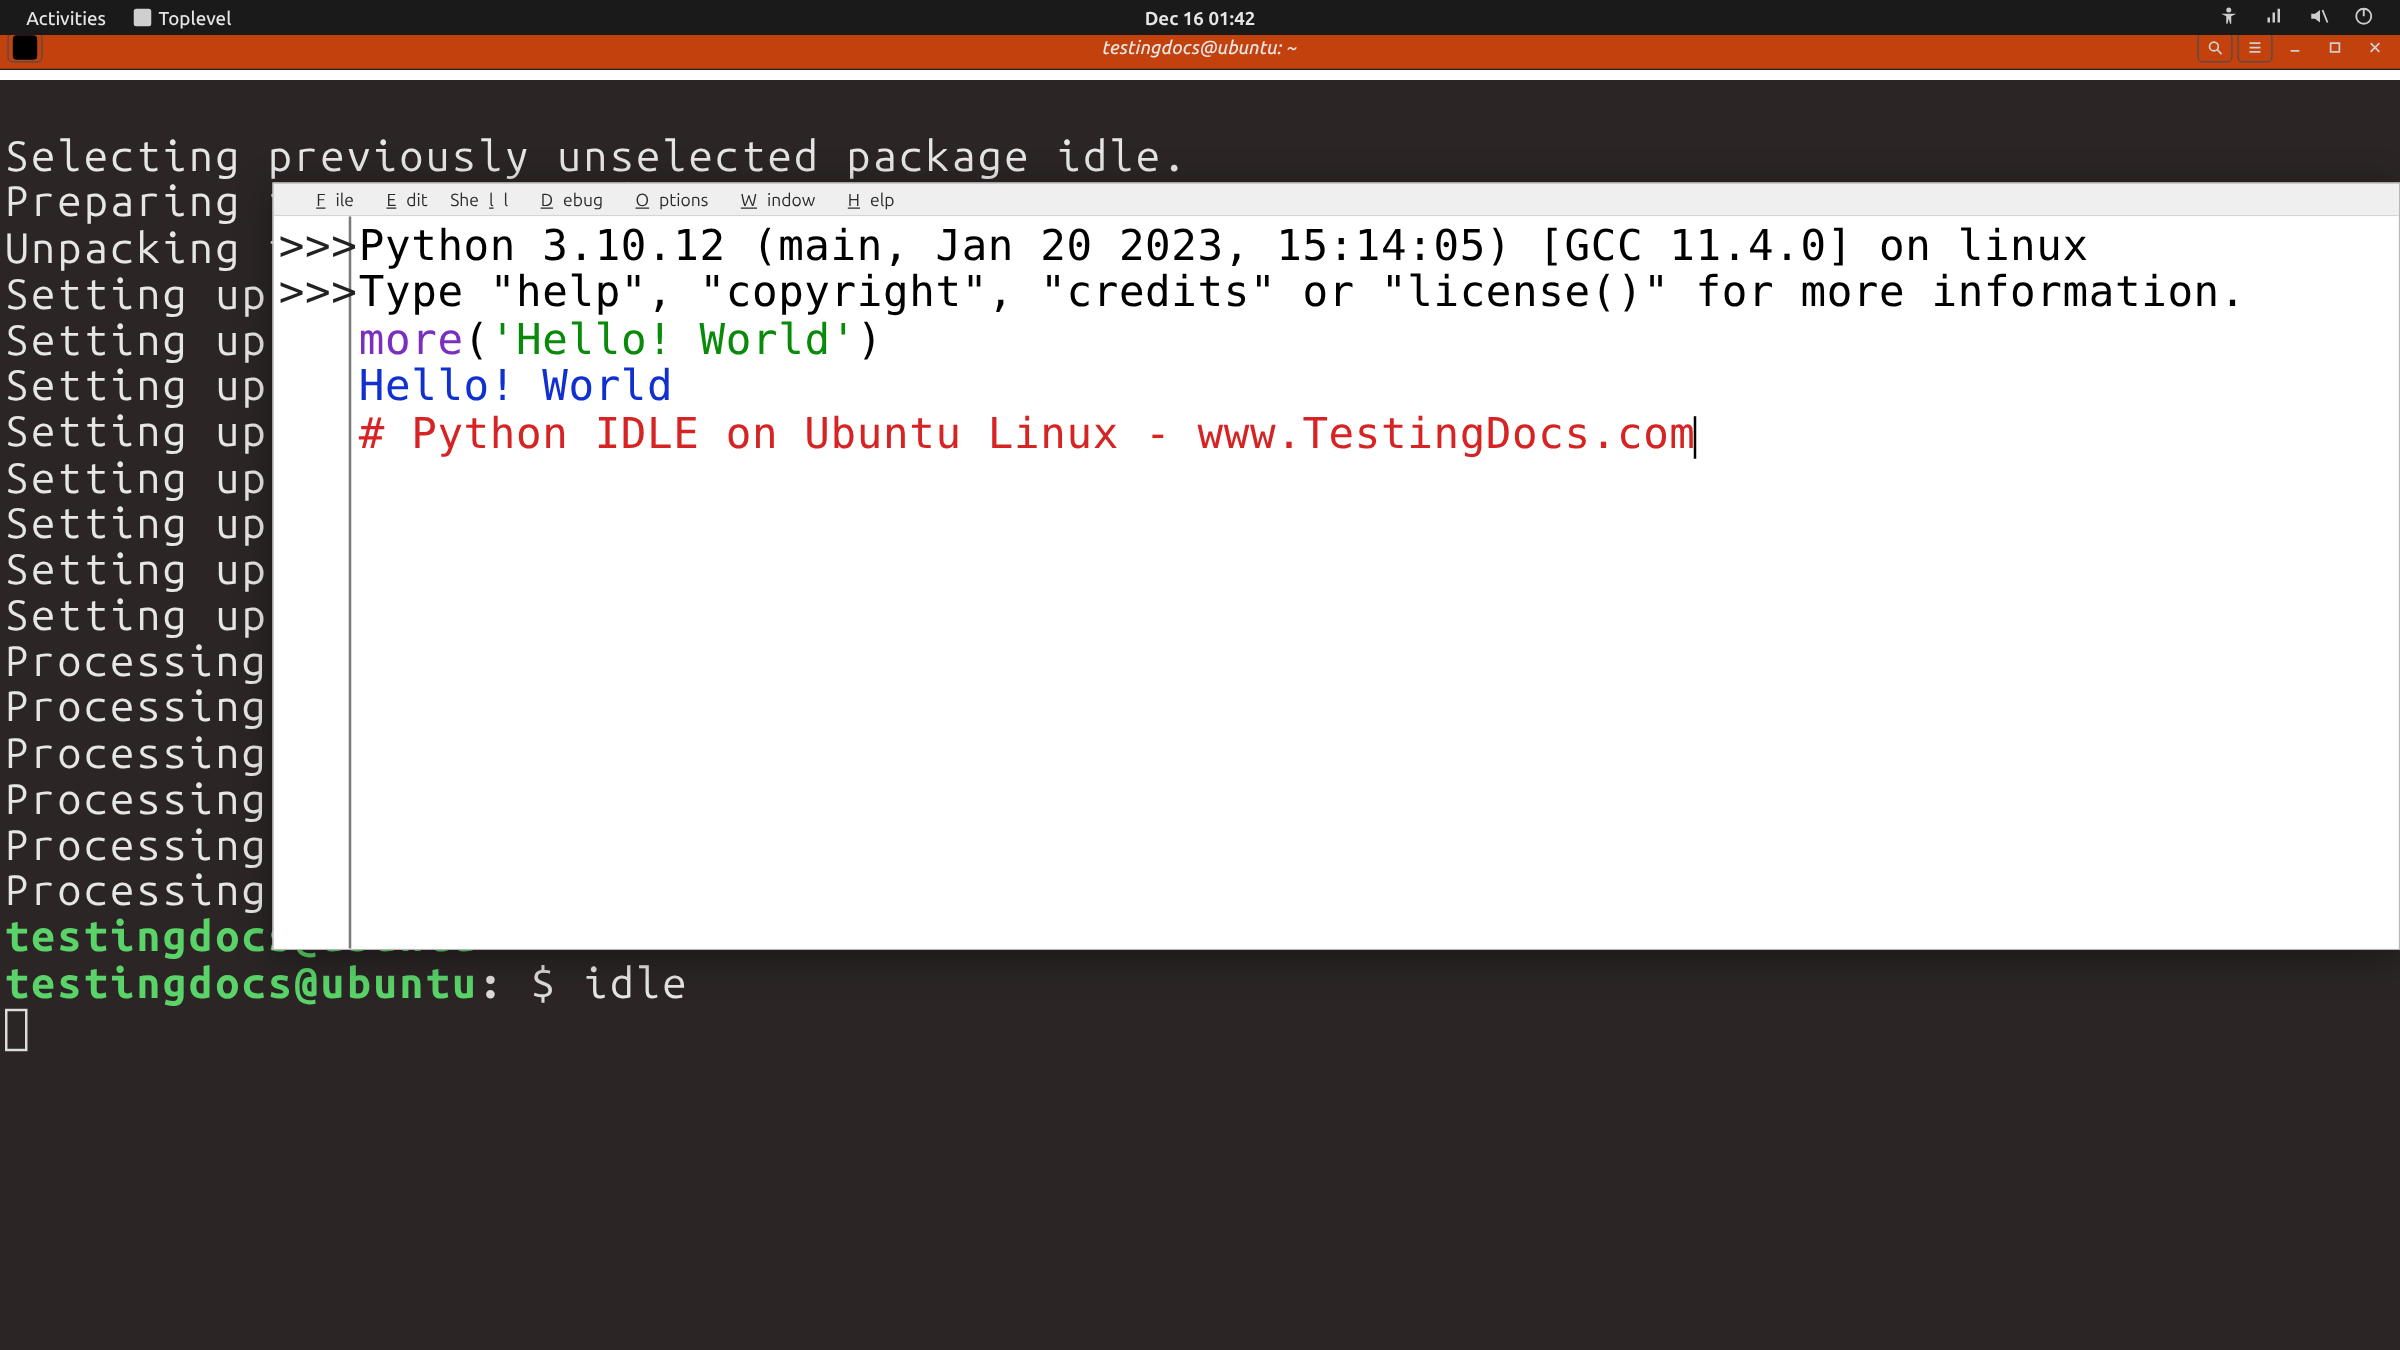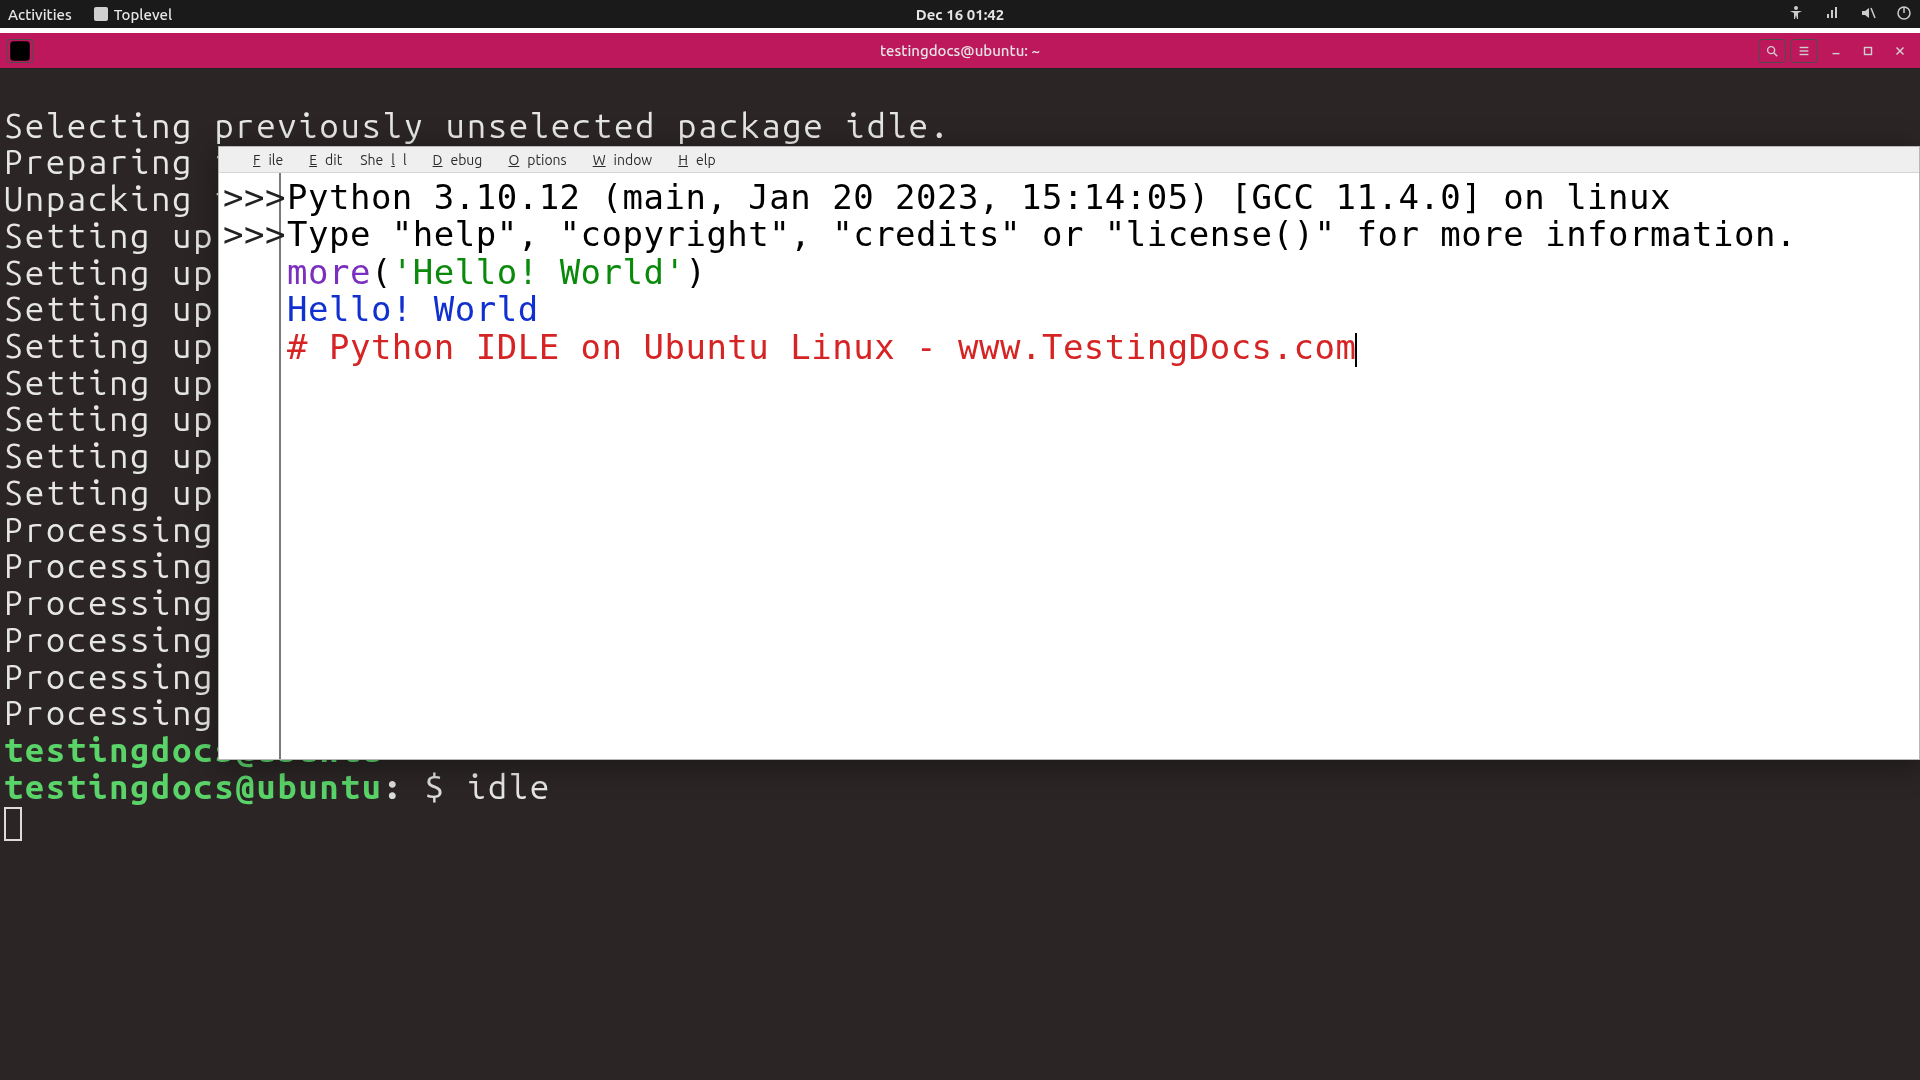--- a/index.html
+++ b/index.html
@@ -1,27 +1,27 @@
 <!DOCTYPE html>
 <html><head>
 <meta charset="utf-8">
 <style>
   * { margin: 0; padding: 0; box-sizing: border-box; }
   html, body { width: 1920px; height: 1080px; overflow: hidden; font-family: "Ubuntu", "DejaVu Sans", sans-serif; background:#fff; }
 
   
-  .topbar { position:absolute; top:0; left:0; right:0; height:28px; background:#1a1a1a; color:#e6e6e6; display:flex; align-items:center; font-size:15px; font-weight:500; padding:0 8px; z-index:50;justify-content:space-between; }
+  .topbar { position:absolute; top:0; left:0; right:0; height:28px; background:#1a1a1a; color:#e6e6e6; display:flex; align-items:center; font-size:15px; font-weight:500; padding:0 21px; z-index:50;justify-content:space-between; }
   .topbar .left { display:flex; gap:22px; align-items:center; }
   .topbar .center { position:absolute; left:50%; transform:translateX(-50%); font-weight:600; }
   .topbar .right { margin-left:auto; display:flex; gap:20px; align-items:center; font-size:14px; color:#ccc; }
   .topbar .app { display:flex; align-items:center; gap:6px; }
   .topbar .app-icon { width:14px; height:14px; background:#cfcfcf; border-radius:2px; }
 
   
-  .terminal-titlebar { position:absolute; top:33px; left:0; right:0; height:36px; background:#be185d; border-bottom:1px solid #222; display:flex; align-items:center; z-index:49; }
+  .terminal-titlebar { position:absolute; top:20px; left:0; right:0; height:36px; background:#c2410c; border-bottom:1px solid #222; display:flex; align-items:center; z-index:49;font-style:italic; }
   .terminal-titlebar .tab { width:28px; height:24px; margin-left:6px; border:1px solid #4d4d4d; border-radius:4px; display:flex; align-items:center; justify-content:center; color:#cfcfcf; font-size:14px; }
   .terminal-titlebar .title { position:absolute; left:50%; transform:translateX(-50%); color:#e6e6e6; font-size:15px; font-weight:500; }
   .terminal-titlebar .right-ctrls { margin-left:auto; display:flex; align-items:center; gap:4px; padding-right:6px; }
   .rt-btn { width:28px; height:24px; border:1px solid transparent; border-radius:4px; display:flex; align-items:center; justify-content:center; color:#cfcfcf; font-size:13px; }
   .rt-btn.box { border-color:#4d4d4d; }
   .rt-btn svg { width:14px; height:14px; stroke:#cfcfcf; fill:none; stroke-width:1.6; }
 
   
   .terminal { position:absolute; top:64px; left:0; right:0; bottom:0; background:#2b2525; color:#e6e6e6; font-family:"Ubuntu Mono","DejaVu Sans Mono",monospace; font-size:34px; line-height:1.08; letter-spacing:2px; white-space:pre; padding:6px 4px 4px 4px; z-index:10; }
   .terminal .prompt-user { color:#5ad469; font-weight:bold; }

